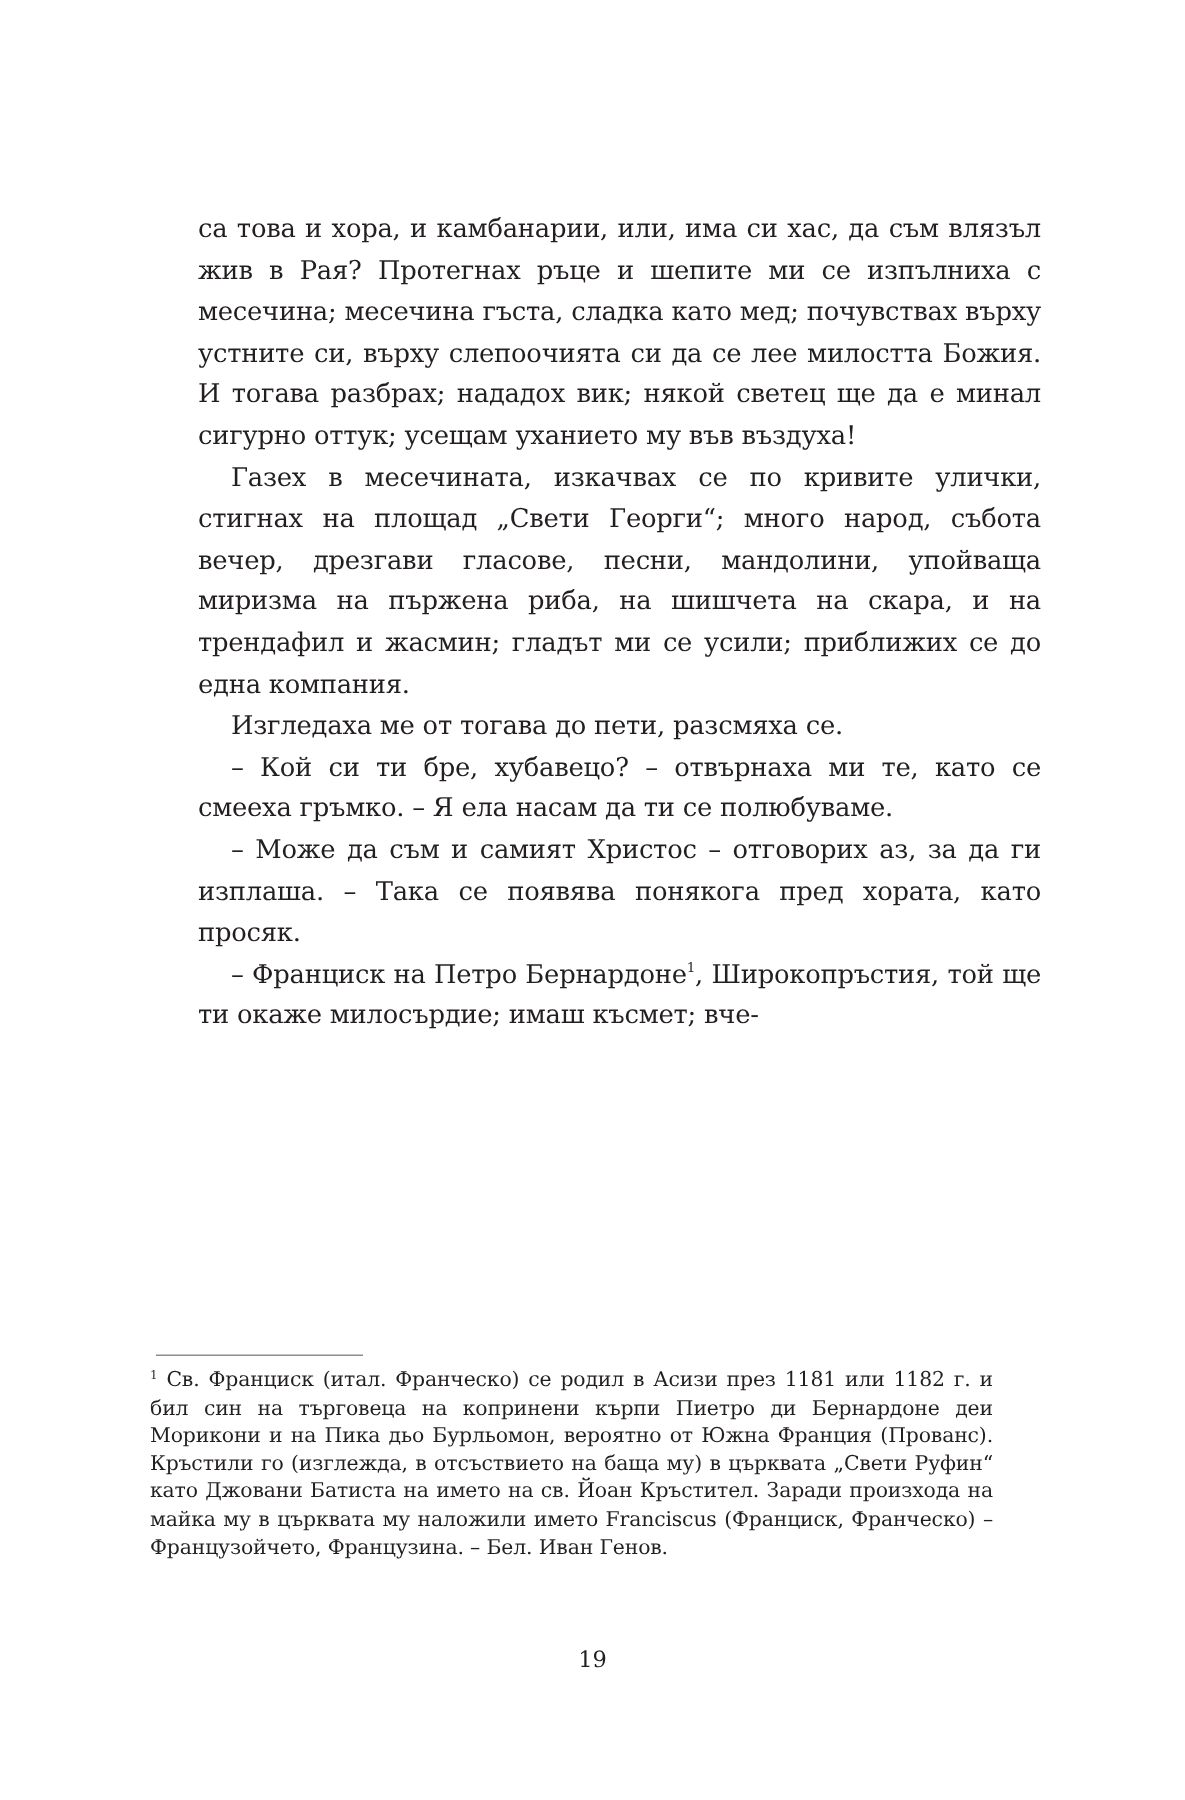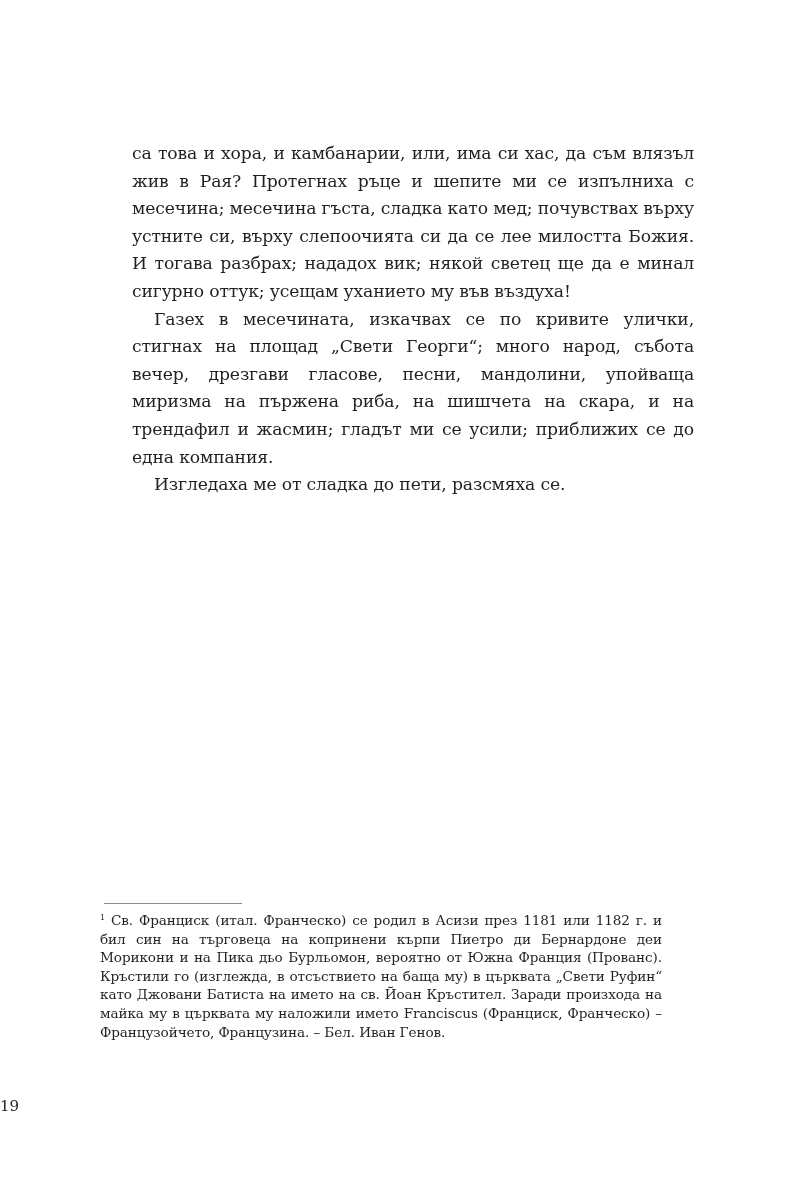--- a/index.html
+++ b/index.html
@@ -66,34 +66,37 @@
     .footnote sup {
       font-size: 8px;
       line-height: 0;
       vertical-align: 5px;
     }
     .page-number {
       position: absolute;
       left: 0;
       width: 790px;
       top: 1096px;
-      text-align: left;
+      text-align: center;
       font-size: 15px;
       line-height: 20px;
     }
   </style>
 </head>
 <body>
 
 <div class="page">
 
   <div class="body-text">
     <p>са това и хора, и камбанарии, или, има си хас, да съм влязъл жив в Рая? Протегнах ръце и шепите ми се изпълниха с месечина; месечина гъста, сладка като мед; почувствах върху устните си, върху слепоочията си да се лее милостта Божия. И тогава разбрах; нададох вик; някой светец ще да е минал сигурно оттук; усещам уханието му във въздуха!</p>
     <p class="indent">Газех в месечината, изкачвах се по кривите улички, стигнах на площад „Свети Георги“; много народ, събота вечер, дрезгави гласове, песни, мандолини, упойваща миризма на пържена риба, на шишчета на скара, и на трендафил и жасмин; гладът ми се усили; приближих се до една компания.</p>
-    <p class="indent">Изгледаха ме от сладка до пети, разсмяха се.</p>
+    <p class="indent">Изгледаха ме от тогава до пети, разсмяха се.</p>
+    <p class="indent">– Кой си ти бре, хубавецо? – отвърнаха ми те, като се смееха гръмко. – Я ела насам да ти се полюбуваме.</p>
+    <p class="indent">– Може да съм и самият Христос – отговорих аз, за да ги изплаша. – Така се появява понякога пред хората, като просяк.</p>
+    <p class="indent"><span>– Франциск на Петро Бернардоне</span><sup>1</sup><span>, Широкопръстия, той ще ти окаже милосърдие; имаш късмет; вче-</span></p>
   </div>
 
   <div class="footnote-rule"></div>
 
   <div class="footnote"><sup>1</sup><span> Св. Франциск (итал. Франческо) се родил в Асизи през 1181 или 1182 г. и бил син на търговеца на копринени кърпи Пиетро ди Бернардоне деи Морикони и на Пика дьо Бурльомон, вероятно от Южна Франция (Прованс). Кръстили го (изглежда, в отсъствието на баща му) в църквата „Свети Руфин“ като Джовани Батиста на името на св. Йоан Кръстител. Заради произхода на майка му в църквата му наложили името Franciscus (Франциск, Франческо) – Французойчето, Французина. – Бел. Иван Генов.</span></div>
 
   <div class="page-number">19</div>
 
 </div>
 

